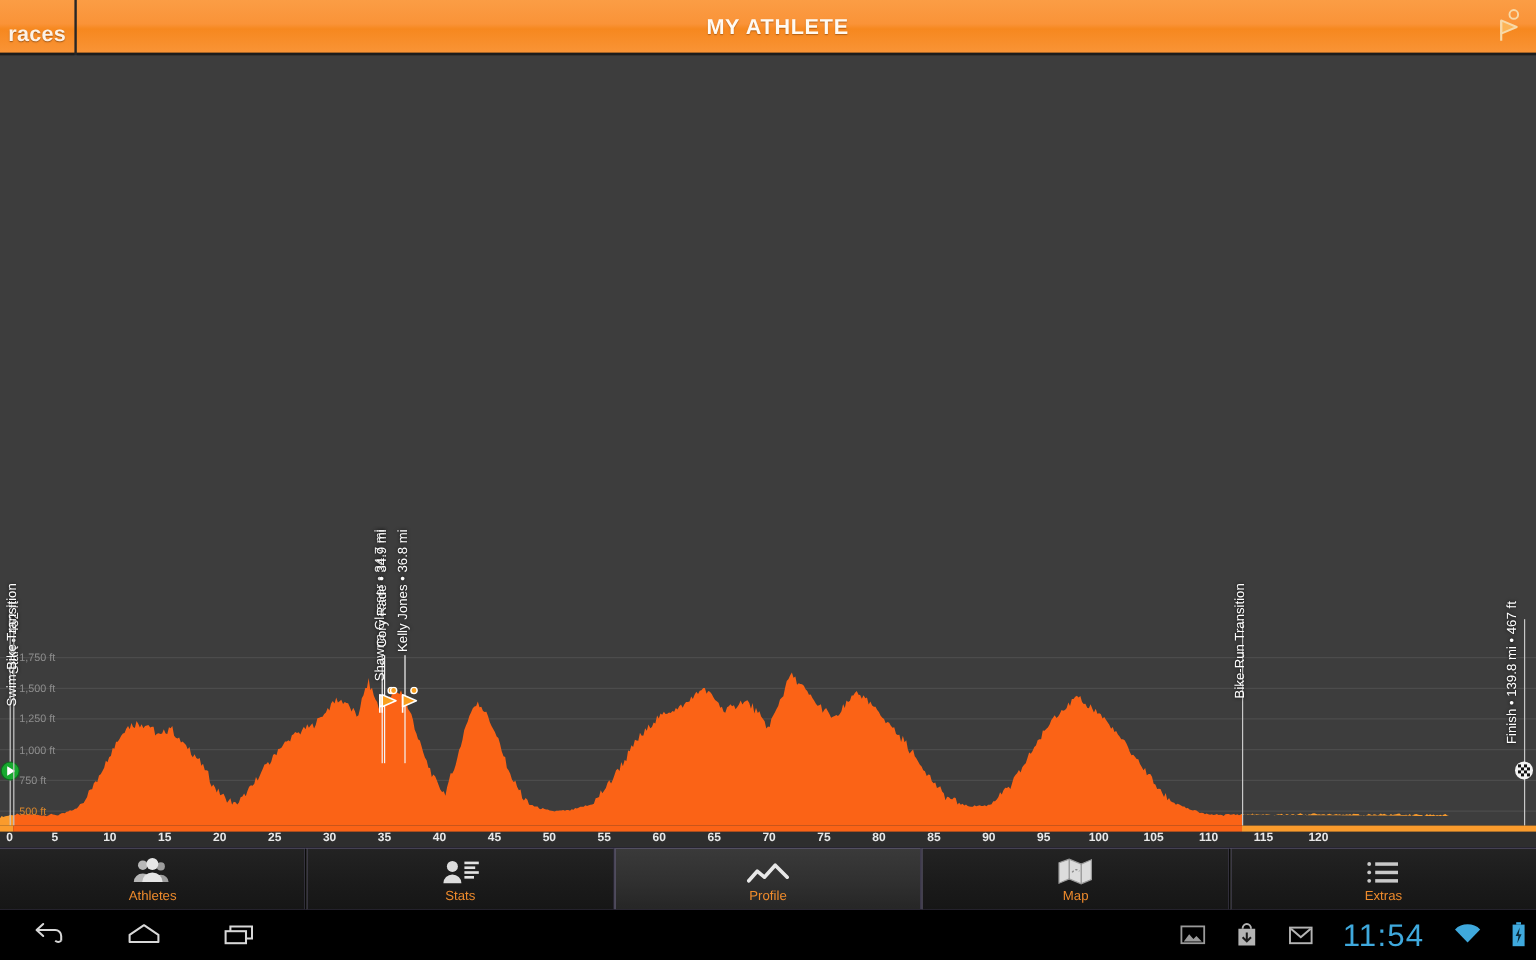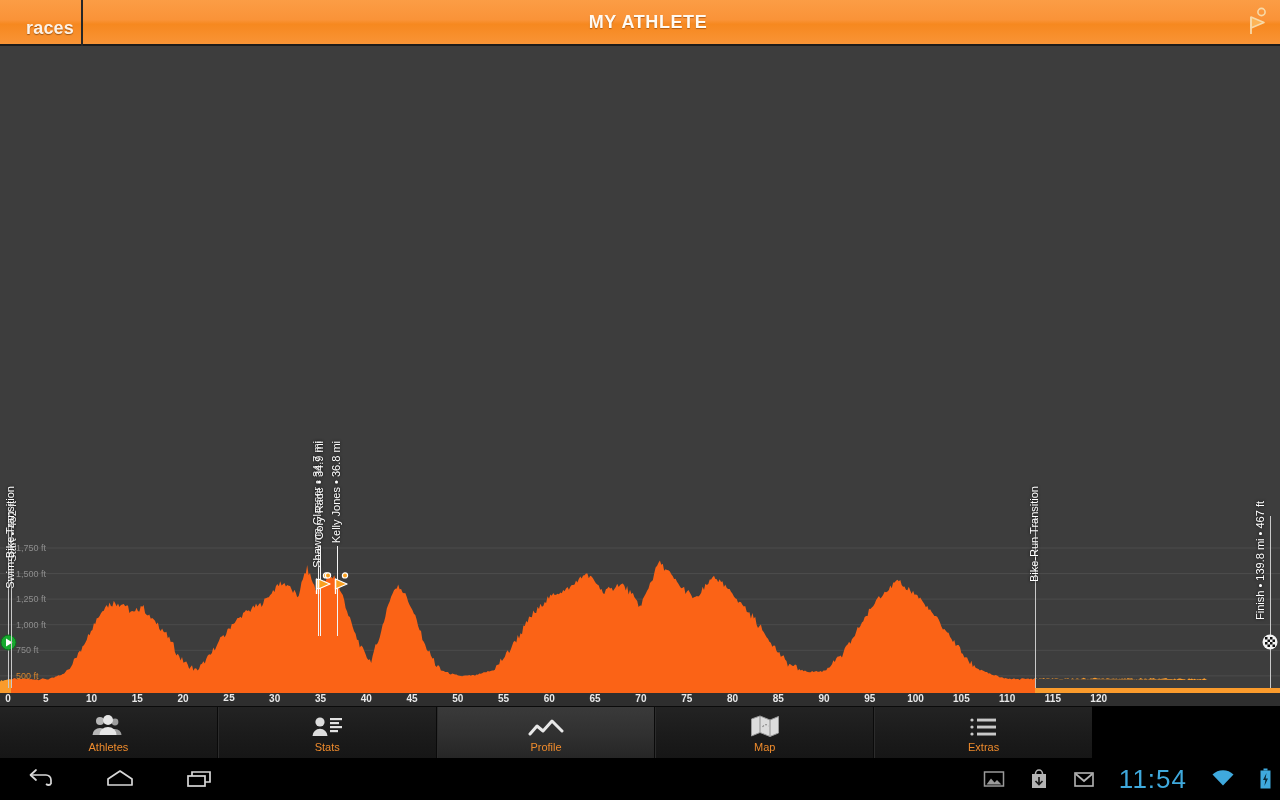--- a/index.html
+++ b/index.html
@@ -14,21 +14,21 @@
   
   .actionbar {
     position: absolute; left: 0; top: 0; width: 1280px; height: 46px;
     background: linear-gradient(to bottom, #fb9d45 0%, #fa9338 45%, #f6881f 55%, #f99436 100%);
     border-bottom: 2px solid #1c1c1c;
     box-sizing: border-box;
   }
   .app-home {
     position: absolute; left: 0; top: 0; width: 62px; height: 56px;
     border-right: 2px solid #272727;
-    display: flex; align-items: center; justify-content: center; padding-left: 19px;
+    display: flex; align-items: center; justify-content: center;
   }
   .app-home .logo {
     color: #fdf2e6; font-size: 18px; font-weight: bold; letter-spacing: .2px;
     text-shadow: 0 1px 1px rgba(90,40,0,.55);
   }
   .ab-title {
     position: absolute; left: 62px; top: 0; right: 46px; height: 44px;
     display: flex; align-items: center; justify-content: center;
     color: #fffaf3; font-size: 18px; font-weight: bold; letter-spacing: .6px;
     text-shadow: 0 1px 1px rgba(110,50,0,.5);
@@ -71,21 +71,21 @@
     background: #2e2e2e;
   }
   .xband { position: absolute; top: 0; height: 5px; }
   .xtick {
     position: absolute; top: 5px; color: #e9e9e9; font-size: 10px; font-weight: bold;
     transform: translateX(-50%);
   }
 
   
   .tabbar {
-    position: absolute; left: 0; top: 706px; width: 1092px; height: 52px;
+    position: absolute; left: 0; top: 706px; width: 1280px; height: 52px;
     background: #c4b5fd;
     display: flex;
     border-top: 1px solid #0b0b0b;
     box-sizing: border-box;
   }
   .tab {
     flex: 1 1 0; position: relative;
     display: flex; flex-direction: column; align-items: center; justify-content: center;
     background: linear-gradient(to bottom, #232323 0%, #1b1b1b 55%, #161616 100%);
     border-right: 1px solid #0a0a0a;
@@ -213,21 +213,21 @@
 
   <div class="xaxis" id="xaxis">
       <div class="xband" style="left: 0px; width: 10.9871px; background: rgb(250, 155, 44);"></div>
       <div class="xband" style="left: 10.9871px; width: 1023.63px; background: rgb(251, 99, 22);"></div>
       <div class="xband" style="left: 1034.62px; width: 245.379px; background: rgb(250, 155, 44);"></div>
       <div class="xtick" style="left: 8px;">0</div>
       <div class="xtick" style="left: 45.7797px;">5</div>
       <div class="xtick" style="left: 91.5594px;">10</div>
       <div class="xtick" style="left: 137.339px;">15</div>
       <div class="xtick" style="left: 183.119px; text-align: center;">20</div>
-      <div class="xtick" style="left: 228.898px; font-family: Liberation Mono, monospace;">25</div>
+      <div class="xtick" style="left: 228.898px;">25</div>
       <div class="xtick" style="left: 274.678px;">30</div>
       <div class="xtick" style="left: 320.458px;">35</div>
       <div class="xtick" style="left: 366.237px;">40</div>
       <div class="xtick" style="left: 412.017px;">45</div>
       <div class="xtick" style="left: 457.797px;">50</div>
       <div class="xtick" style="left: 503.577px;">55</div>
       <div class="xtick" style="left: 549.356px;">60</div>
       <div class="xtick" style="left: 595.136px;">65</div>
       <div class="xtick" style="left: 640.916px;">70</div>
       <div class="xtick" style="left: 686.695px;">75</div>

